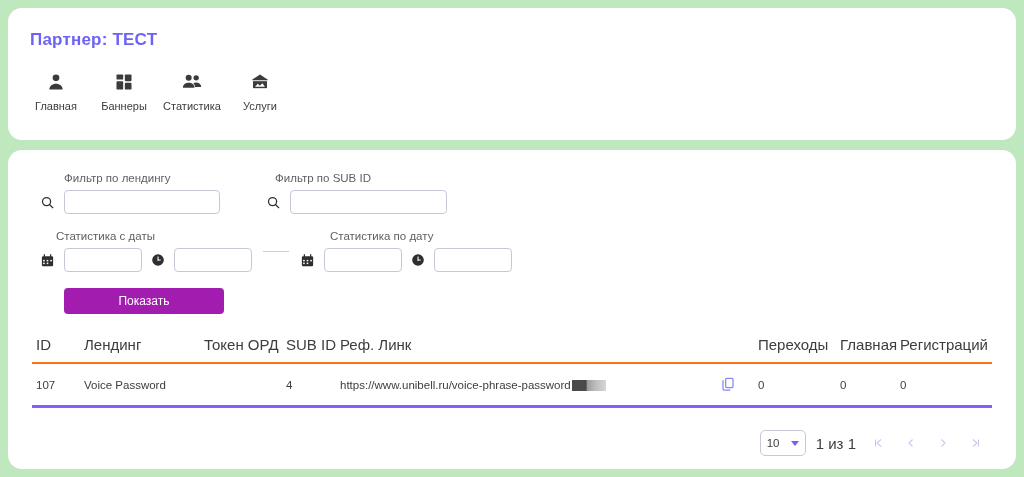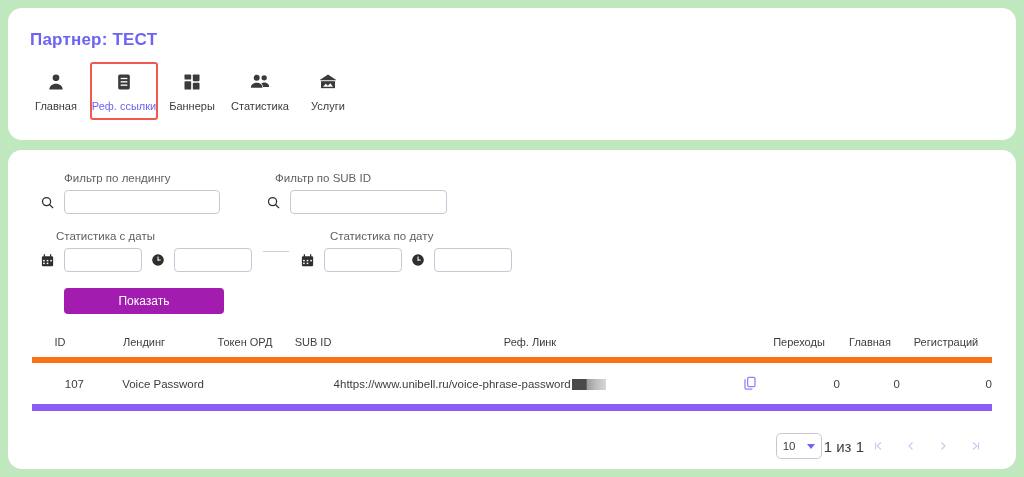--- a/index.html
+++ b/index.html
@@ -127,35 +127,34 @@
     cursor: default;
   }
   
   table.data {
     width: 100%;
     border-collapse: collapse;
     margin-top: 22px;
     font-size: 11.5px;
   }
   table.data th {
-    text-align: center;
+    text-align: left;
     font-weight: normal;
     color: #3d3d3d;
-    font-size: 11px;
+    font-size: 15px;
     padding: 0 0 9px 0;
-    border-bottom: 6px solid #f97316;
+    border-bottom: 2px solid #f97316;
     white-space: nowrap;
   }
   table.data td {
     color: #3d3d3d;
     padding: 12px 0 11px 0;
-    border-bottom: 7px solid #8b5cf6;
+    border-bottom: 3px solid #8b5cf6;
     vertical-align: middle;
     white-space: nowrap;
-    text-align: right;
   }
   .c-id     { width: 52px; padding-left: 4px !important; }
   .c-land   { width: 120px; }
   .c-ord    { width: 82px; }
   .c-sub    { width: 54px; }
   .c-link   { width: 380px; }
   .c-copy   { width: 38px; }
   .c-tr     { width: 82px; }
   .c-zv     { width: 60px; }
   .c-reg    { width: auto; margin-left: 12px; }
@@ -167,21 +166,21 @@
     background: linear-gradient(90deg,#4a4a4a 0%,#4a4a4a 42%,#9b9b9b 44%,#bdbdbd 70%,#d6d6d6 100%);
     filter: blur(.6px);
     vertical-align: -1px;
   }
   .copy-icon { color: #8b84f7; line-height: 0; cursor: pointer; }
   
   .pager {
     display: flex;
     align-items: center;
     justify-content: flex-end;
-    gap: 2px;
+    gap: 10px;
     margin-top: 22px;
     padding-right: 4px;
   }
   .pp-select {
     width: 46px; height: 26px;
     border: 1px solid #c9c7d6;
     border-radius: 5px;
     display: flex; align-items: center;
     justify-content: space-between;
     padding: 0 6px;
@@ -220,31 +219,20 @@
       <div class="nav-item">
         <span class="ico">
           <svg width="20" height="20" viewBox="0 0 24 24" fill="#3b3b3b">
             <circle cx="12" cy="7" r="4"></circle>
             <path d="M4 21c0-4.4 3.6-7 8-7s8 2.6 8 7z"></path>
           </svg>
         </span>
         <span class="nav-label">Главная</span>
       </div>
 
-      <div class="nav-item active">
-        <span class="ico">
-          <svg width="20" height="20" viewBox="0 0 24 24" fill="#3b3b3b">
-            <rect x="5" y="3" width="14" height="18" rx="2"></rect>
-            <rect x="8" y="7" width="8" height="1.6" fill="#fff"></rect>
-            <rect x="8" y="11" width="8" height="1.6" fill="#fff"></rect>
-            <rect x="8" y="15" width="8" height="1.6" fill="#fff"></rect>
-          </svg>
-        </span>
-        <span class="nav-label">Реф. ссылки</span>
-      </div>
 
       <div class="nav-item">
         <span class="ico">
           <svg width="20" height="20" viewBox="0 0 24 24" fill="#3b3b3b">
             <rect x="3" y="3" width="8" height="6" rx="1"></rect>
             <rect x="13" y="3" width="8" height="8" rx="1"></rect>
             <rect x="3" y="11" width="8" height="10" rx="1"></rect>
             <rect x="13" y="13" width="8" height="8" rx="1"></rect>
           </svg>
         </span>

